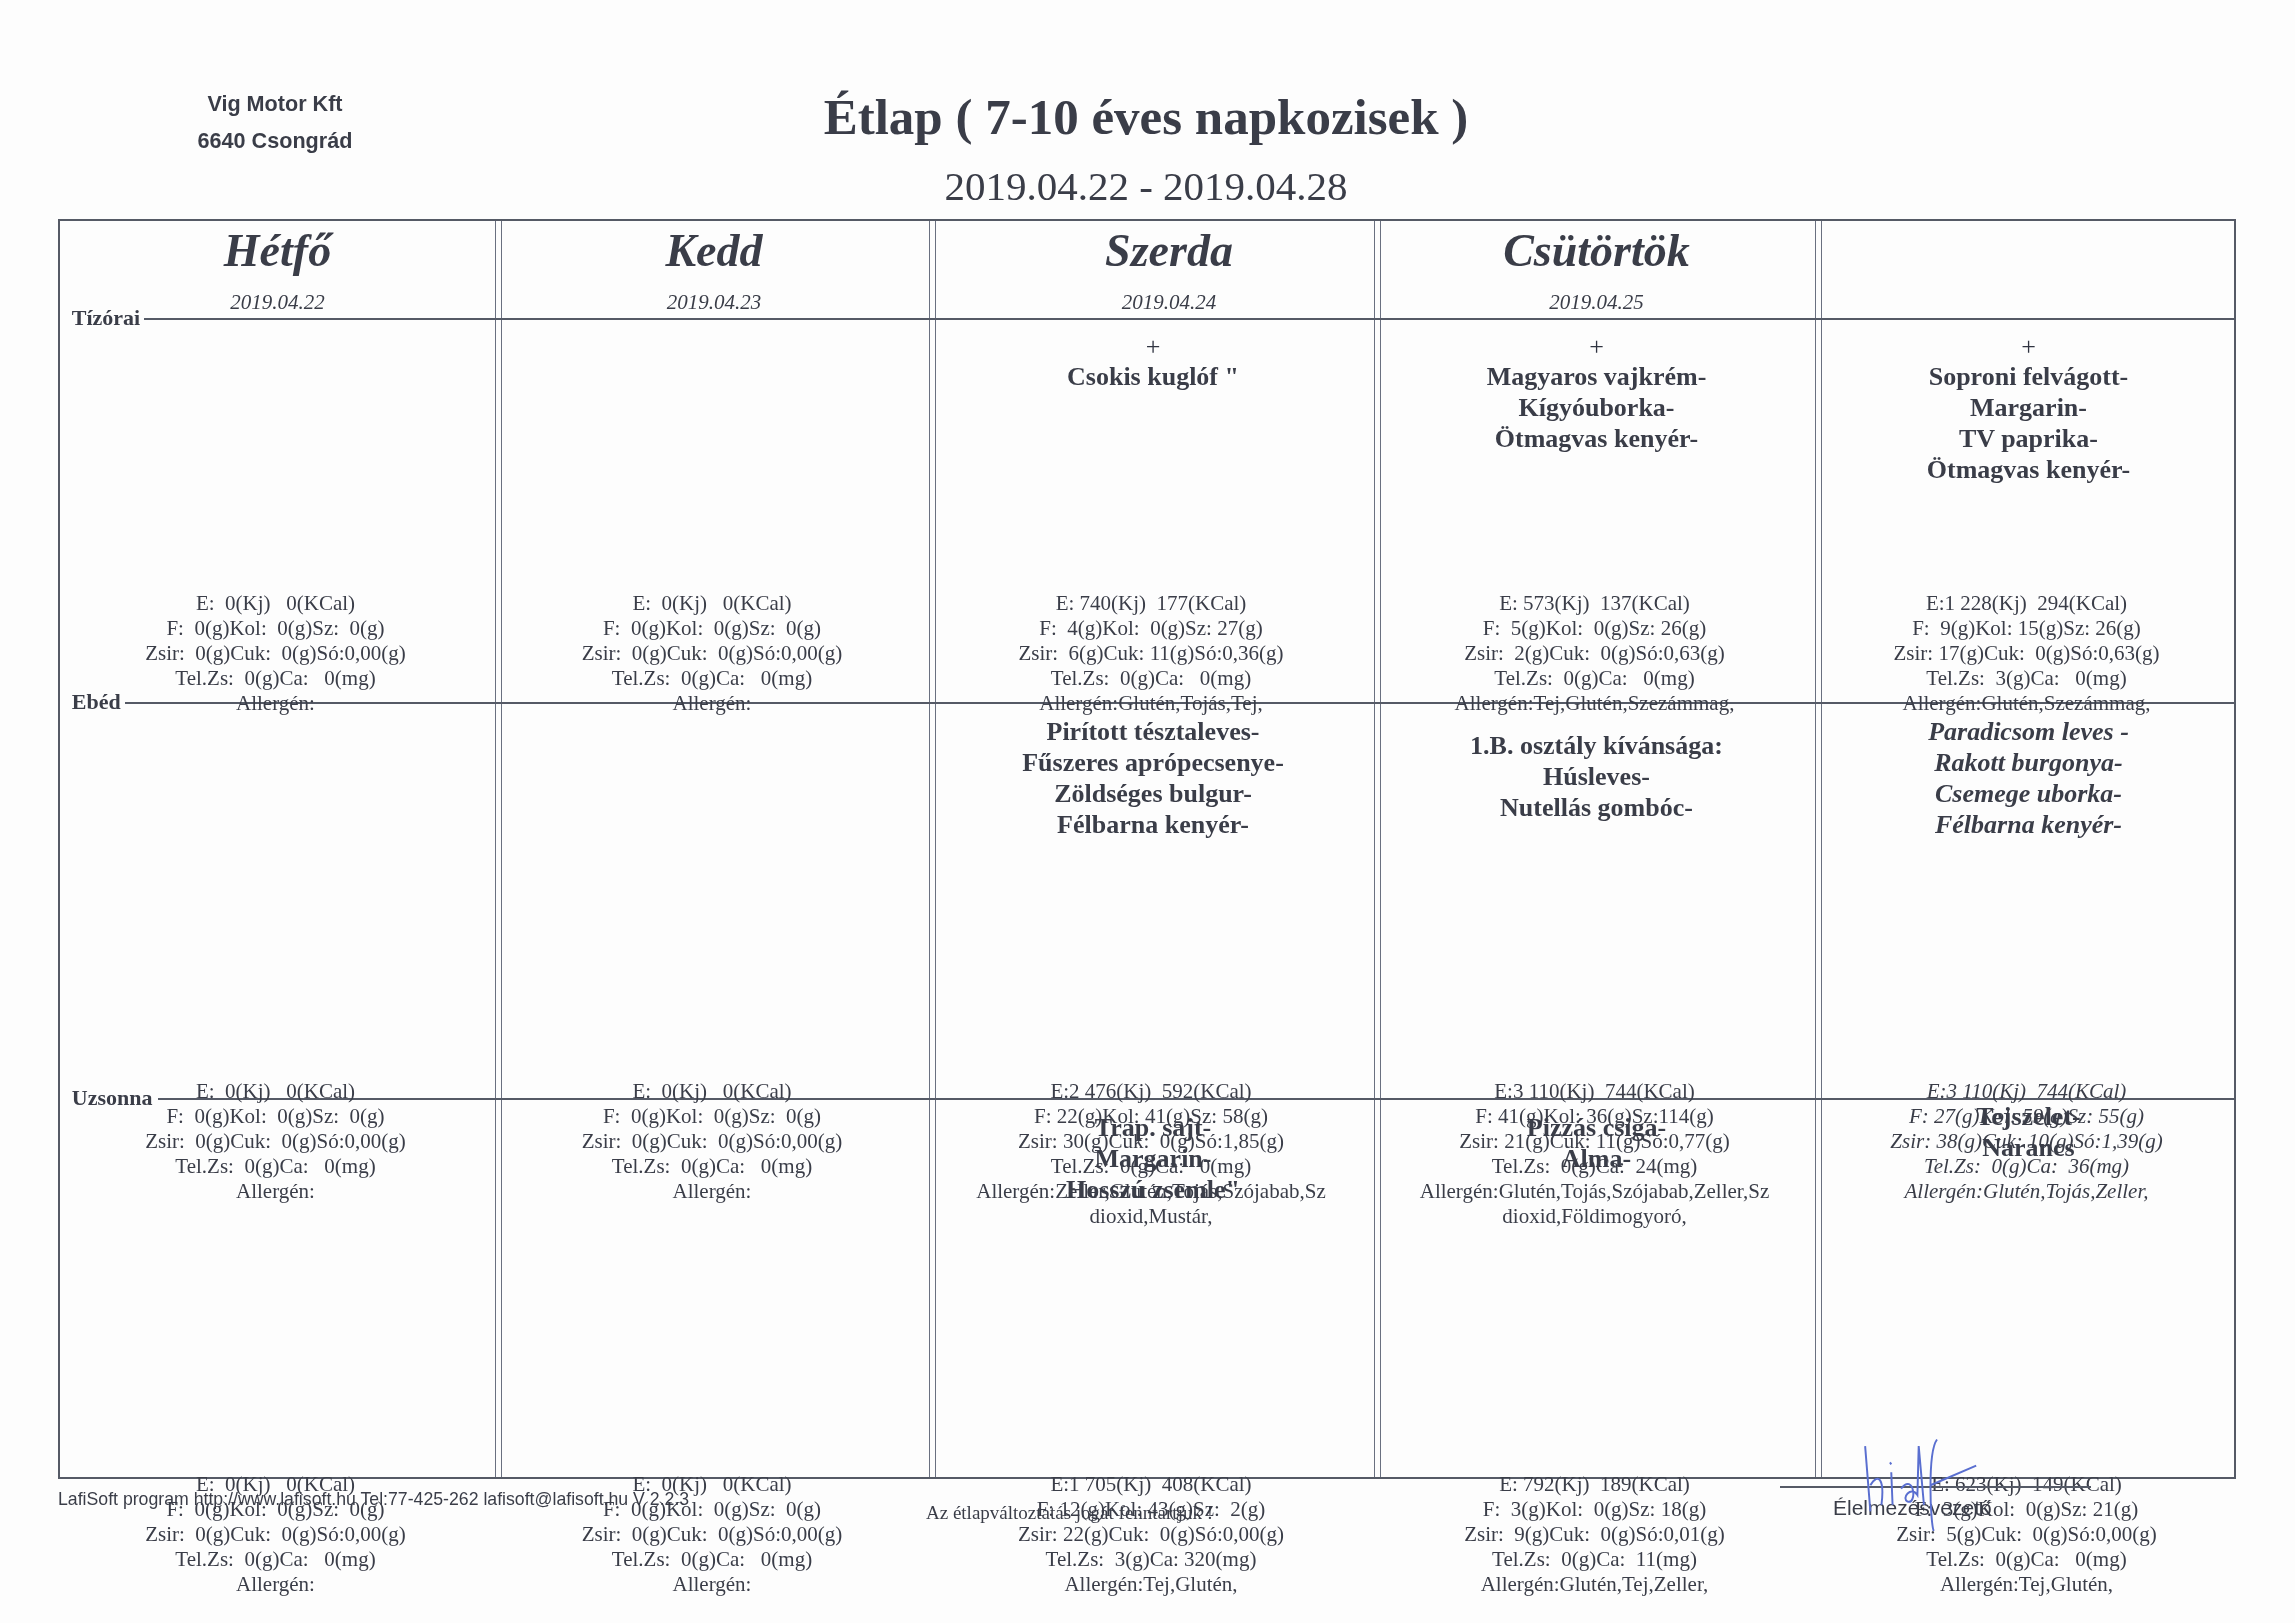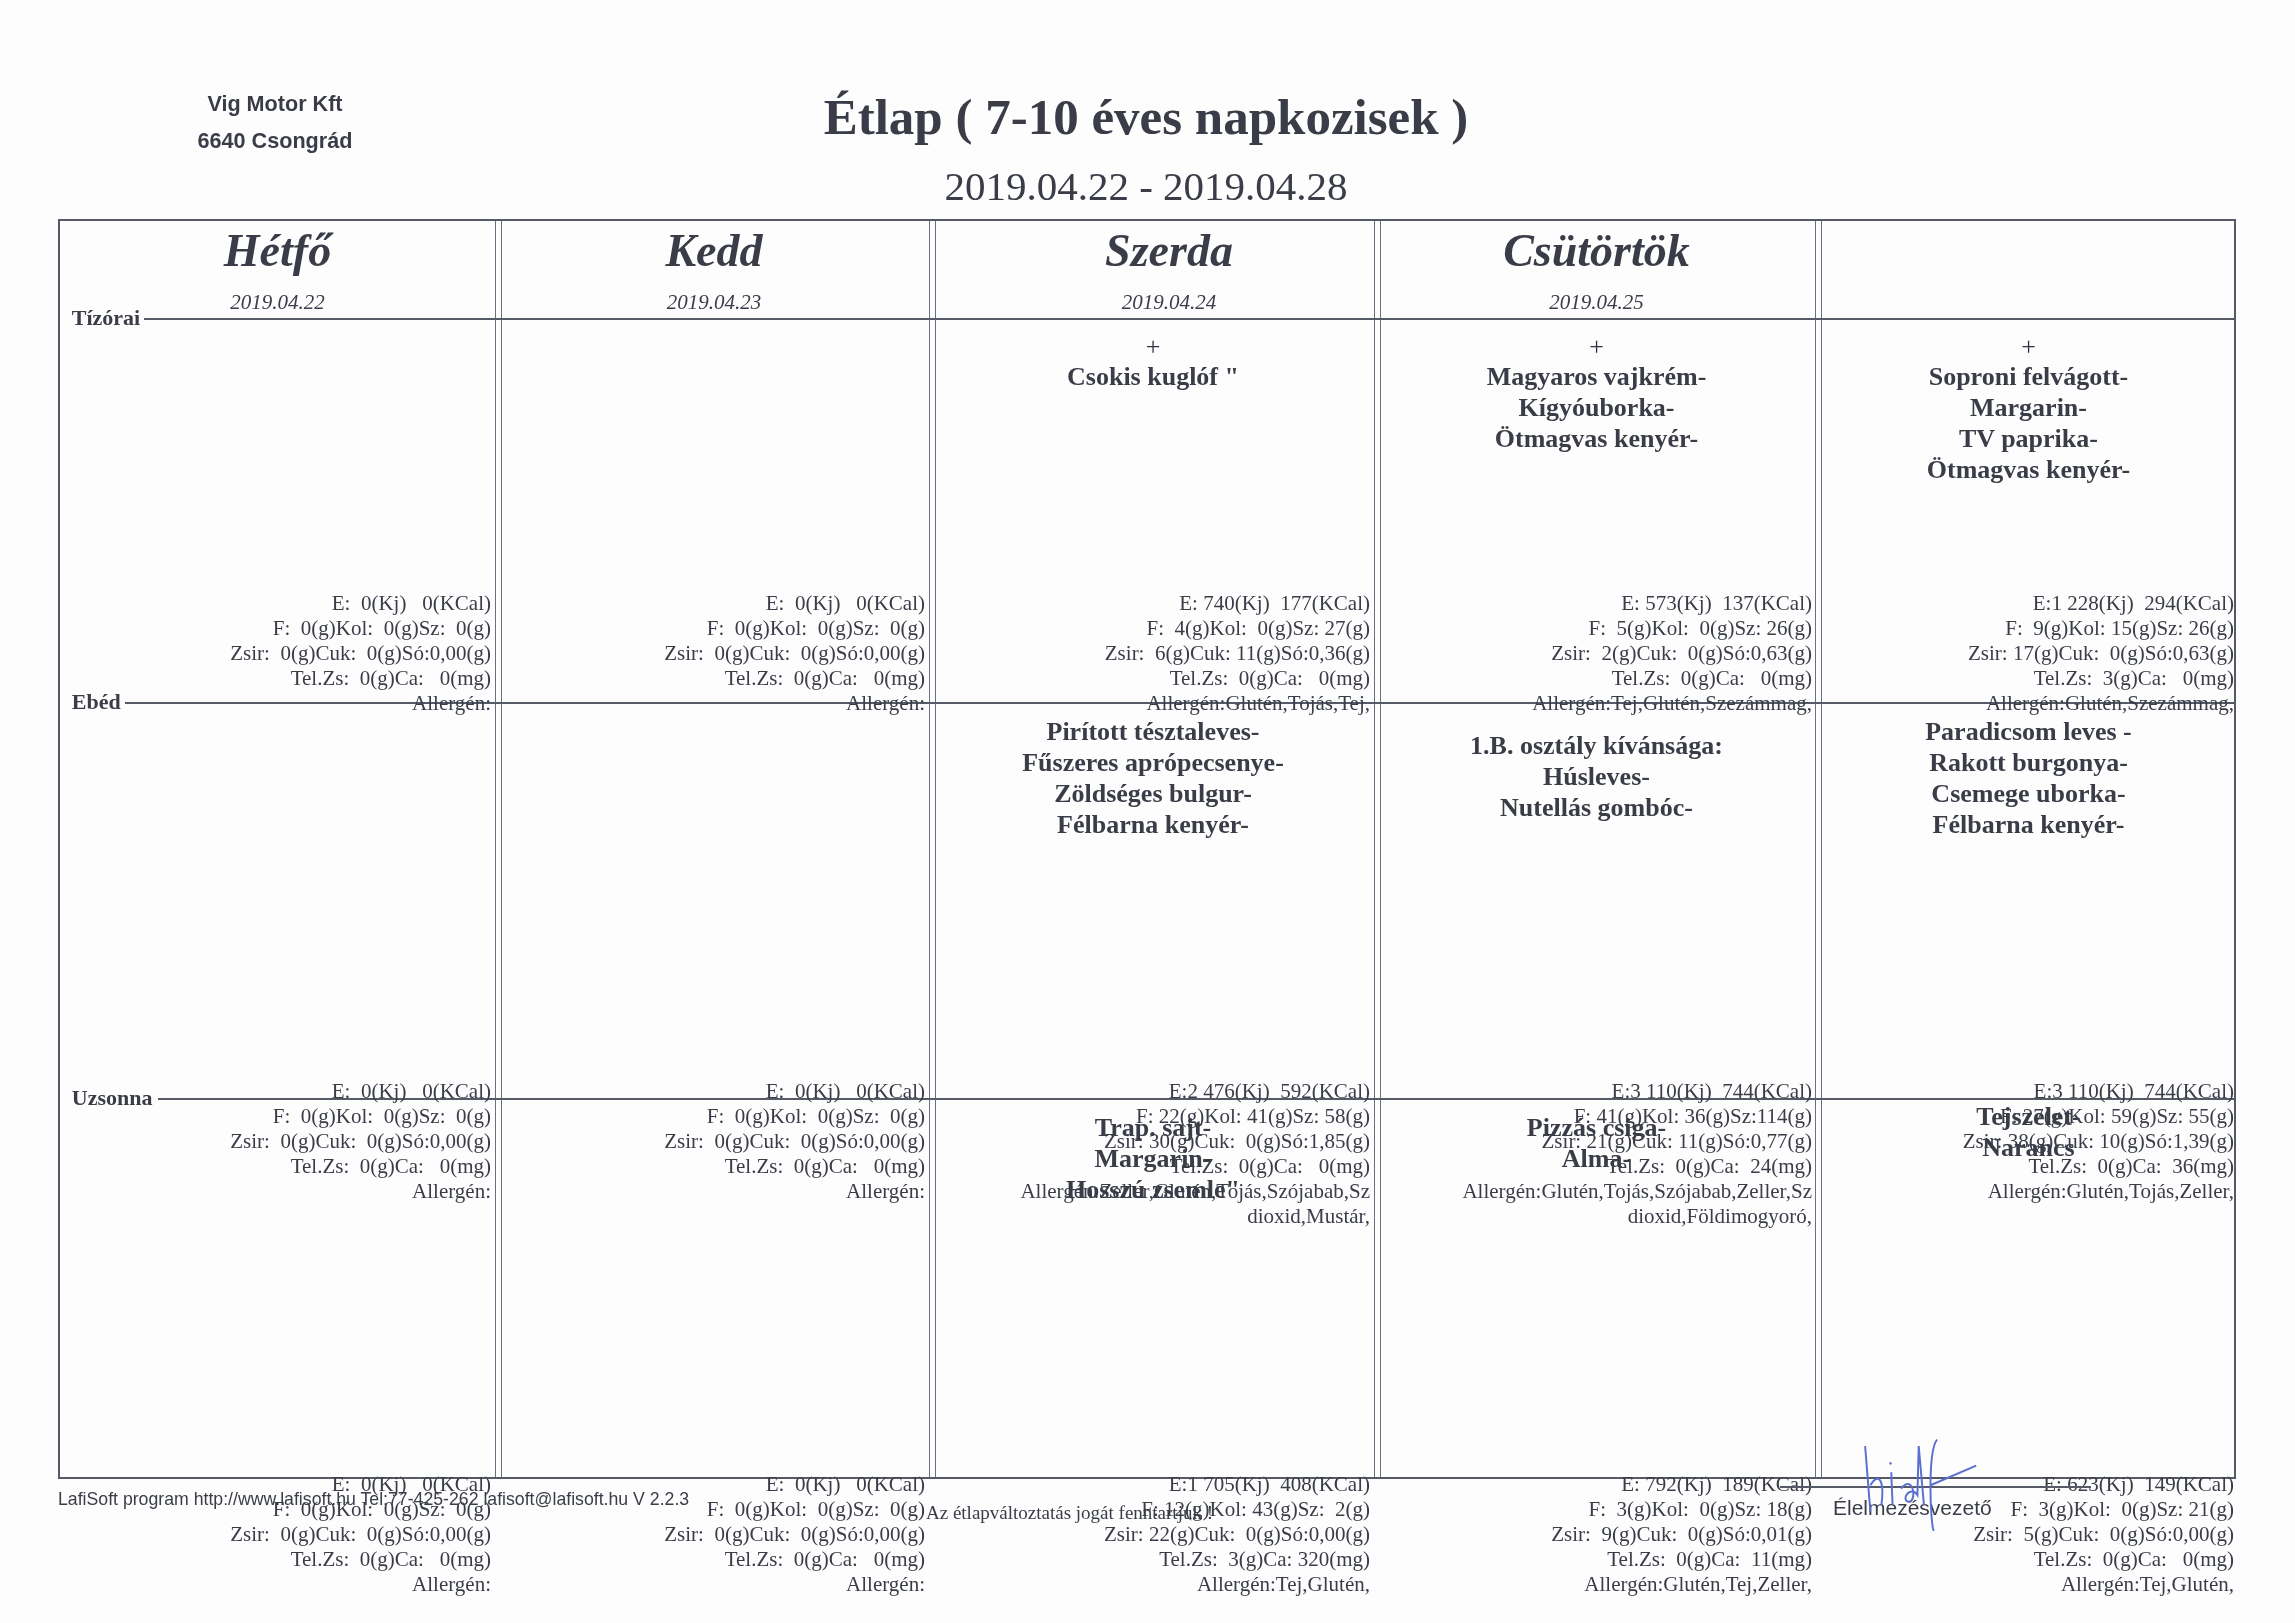--- a/index.html
+++ b/index.html
@@ -17,21 +17,21 @@
     border:2px solid #555a66; box-sizing:border-box; }
   .vline { position:absolute; top:0; bottom:0; width:6.5px; border-left:1.3px solid #6a7080; border-right:1.3px solid #6a7080; box-sizing:border-box; }
   .hline { position:absolute; left:0; right:0; border-top:2px solid #555a66; }
   .rowlabel { position:absolute; left:11.8px; font-weight:bold; font-size:22px; background:#fdfdfd; padding-right:3.9px; color:#3a3d48; }
   .dayhead { position:absolute; top:0; height:98px; text-align:center; }
   .dayname { font-style:italic; font-weight:bold; font-size:46px; margin-top:2.6px; color:#3a3d48; }
   .daydate { font-style:italic; font-size:21px; margin-top:13px; color:#3a3d48; }
   .cell { position:absolute; text-align:center; }
   .plus { font-size:26px; line-height:29px; }
   .dish { font-weight:bold; font-size:26px; line-height:31px; color:#3a3d48; }
-  .nutri { position:absolute; left:0; right:4px; text-align:right; font-size:21px; line-height:25px; color:#3a3d48; }
+  .nutri { position:absolute; left:0; right:4px; text-align:center; font-size:21px; line-height:25px; color:#3a3d48; }
   .footer-left { position:absolute; left:58px; top:1489px; font-family:"Liberation Sans", sans-serif; font-size:17.7px; color:#3a3d48; }
   .footer-mid { position:absolute; left:926px; top:1502px; width:393px; font-size:19px; color:#3a3d48; }
   .sig-line { position:absolute; left:1780px; top:1486px; width:311px; border-top:2px solid #555a66; }
   .sig-label { position:absolute; left:1833px; top:1496px; font-family:"Liberation Sans", sans-serif; font-size:21px; color:#3a3d48; }
   .signature { position:absolute; left:1852px; top:1433px; }
 </style>
 </head>
 <body>
 
 <div class="company">
@@ -225,21 +225,21 @@
         <div class="dish">Ötmagvas kenyér-</div>
       </div>
       <div class="nutri" style="top:272px">
         <div style="white-space:pre">E:1 228(Kj)  294(KCal)</div>
         <div style="white-space:pre">F:  9(g)Kol: 15(g)Sz: 26(g)</div>
         <div style="white-space:pre">Zsir: 17(g)Cuk:  0(g)Só:0,63(g)</div>
         <div style="white-space:pre">Tel.Zs:  3(g)Ca:   0(mg)</div>
         <div style="white-space:pre">Allergén:Glutén,Szezámmag,</div>
       </div>
     </div>
-    <div class="cell" style="left: 1759px; width: 419px; top: 482px; height: 380px;">
+    <div class="cell" style="left: 1759px; width: 419px; top: 482px; height: 380px; font-style: italic;">
       <div style="padding-top:13px">
         <div class="dish">Paradicsom leves -</div>
         <div class="dish">Rakott burgonya-</div>
         <div class="dish">Csemege uborka-</div>
         <div class="dish">Félbarna kenyér-</div>
       </div>
       <div class="nutri" style="top:376px">
         <div style="white-space:pre">E:3 110(Kj)  744(KCal)</div>
         <div style="white-space:pre">F: 27(g)Kol: 59(g)Sz: 55(g)</div>
         <div style="white-space:pre">Zsir: 38(g)Cuk: 10(g)Só:1,39(g)</div>

